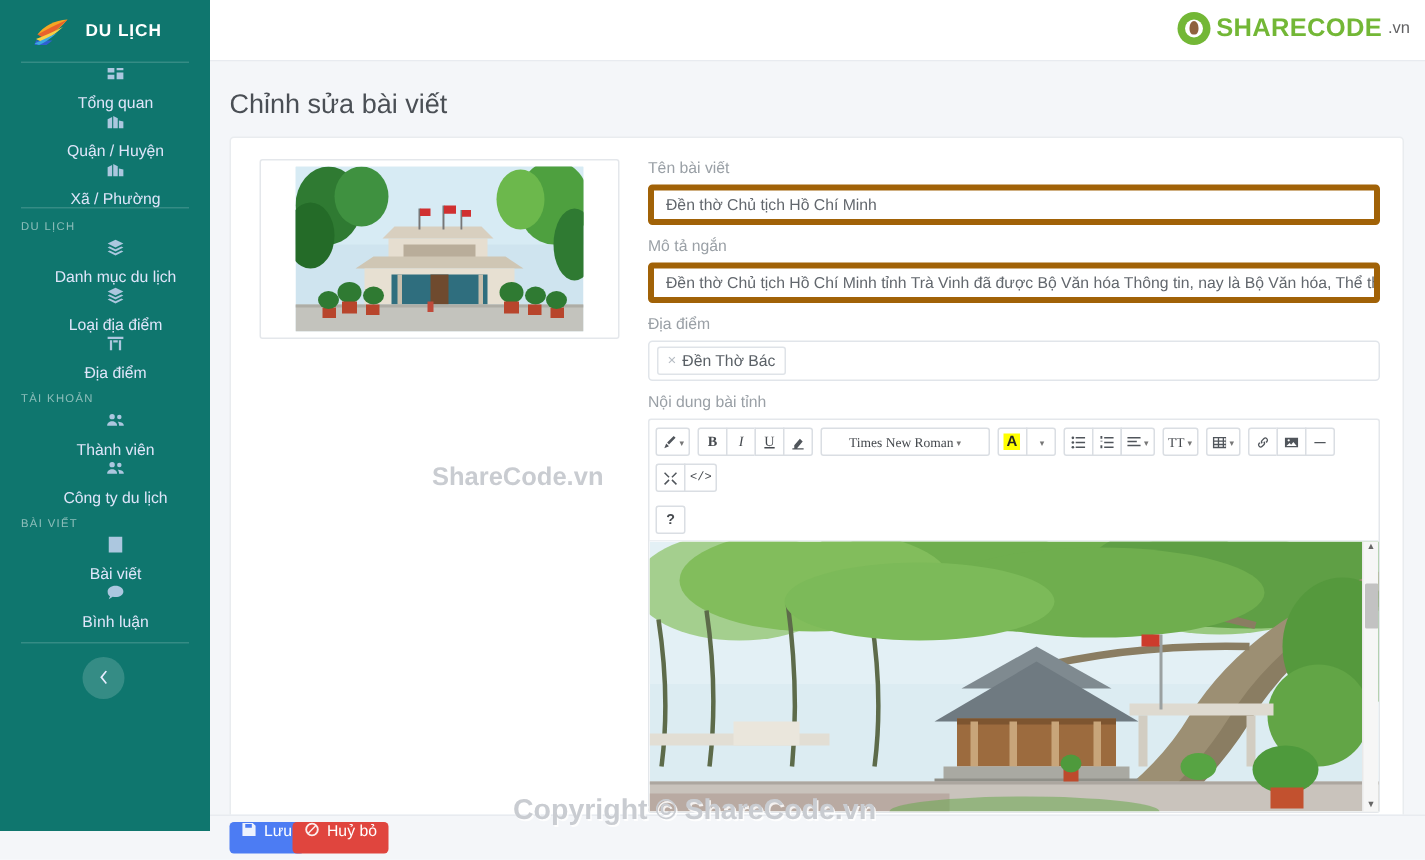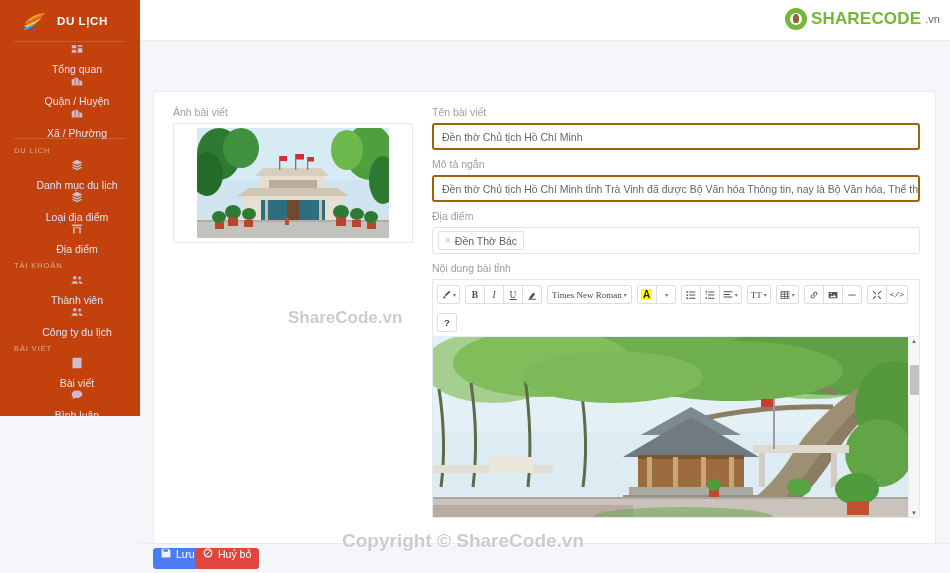--- a/index.html
+++ b/index.html
@@ -7,22 +7,22 @@
     width: 950px; height: 573px;
     font-family: "Liberation Sans", sans-serif;
     background: #f4f6f9;
     overflow: hidden;
   }
   body { position: relative; }
 
   
   #sidebar {
     position: absolute; left: 0; top: 0;
-    width: 140px; height: 416px;
-    background: #c2410c;
+    width: 140px; height: 554px;
+    background: #0f766e;
     overflow: hidden;
   }
   #sidebar-brand {
     height: 41px; display: flex; align-items: center;
     padding-left: 22px; gap: 9px;
   }
   .brand-logo {
     width: 26px; height: 20px; position: relative; flex: none;
   }
   .brand-text {
@@ -107,21 +107,21 @@
   #thumb-frame {
     width: 240px; height: 120px;
     border: 1px solid #e4e7eb; border-radius: 2px;
     background: #fff; display: flex; align-items: center; justify-content: center;
     overflow: hidden;
   }
   #thumb-img { width: 192px; height: 110px; display: block; }
 
   .inp {
     width: 100%; height: 27px;
-    border: 2px solid #a16207; border-radius: 3px;
+    border: 4px solid #a16207; border-radius: 3px;
     background: #fff; color: #62676d; font-size: 10.5px;
     padding: 0 8px; display: flex; align-items: center;
     font-family: "Liberation Sans", sans-serif;
     overflow: hidden; white-space: nowrap;
   }
   .fld { margin-bottom: 8px; }
 
   #tag-box {
     width: 100%; height: 27px;
     border: 1px solid #e1e5ea; border-radius: 3px;
@@ -151,21 +151,21 @@
     border: 1px solid #dadee3; background: #fff;
     display: flex; align-items: center; justify-content: center;
     font-size: 9.5px; color: #45494e; cursor: pointer;
     padding: 0 3px; margin-left: -1px;
   }
   .tgrp .tbtn:first-child { margin-left: 0; border-radius: 2px 0 0 2px; }
   .tgrp .tbtn:last-child { border-radius: 0 2px 2px 0; }
   .tgrp .tbtn:only-child { border-radius: 2px; }
   .tbtn svg { width: 10px; height: 10px; fill: #50555b; }
   .caret { font-size: 6px; margin-left: 2px; color: #777; }
-  .font-btn { font-family: "Liberation Serif", serif; font-size: 9px; padding: 0 4px; }
+  .font-btn { font-family: "Liberation Serif", serif; font-size: 9px; padding: 0 18px; }
   .hl-A {
     font-weight: bold; font-size: 10px; color: #222;
     background: #ffff00; padding: 0 2px; line-height: 11px;
   }
   #edit-area {
     height: 180px; position: relative; overflow: hidden;
     background: #fff;
   }
   #edit-img { width: 492px; height: 180px; display: block; }
   #edit-scroll {
@@ -339,25 +339,25 @@
 <div id="topbar">
   <div id="sharecode-logo">
     <span class="sc-mark"></span>
     <span class="sc-t1">SHARECODE</span>
     <span class="sc-t3">.vn</span>
   </div>
 </div>
 
 <div id="main">
 
+  <div id="page-title">Chỉnh sửa bài viết</div>
 
   <div id="card">
 
     <div class="col-left">
-      <div class="field-label">Ảnh bài viết</div>
       <div id="thumb-frame">
         <svg id="thumb-img" viewBox="0 0 192 110" preserveAspectRatio="none">
           <rect x="0" y="0" width="192" height="110" fill="#cfe4ef"></rect>
           <rect x="0" y="0" width="192" height="52" fill="#d7ebf4"></rect>
 
           <ellipse cx="22" cy="26" rx="22" ry="26" fill="#2f7a32"></ellipse>
           <ellipse cx="44" cy="20" rx="18" ry="20" fill="#3f9140"></ellipse>
           <ellipse cx="10" cy="46" rx="16" ry="22" fill="#246b28"></ellipse>
 
           <ellipse cx="172" cy="24" rx="24" ry="28" fill="#4ea03f"></ellipse>

